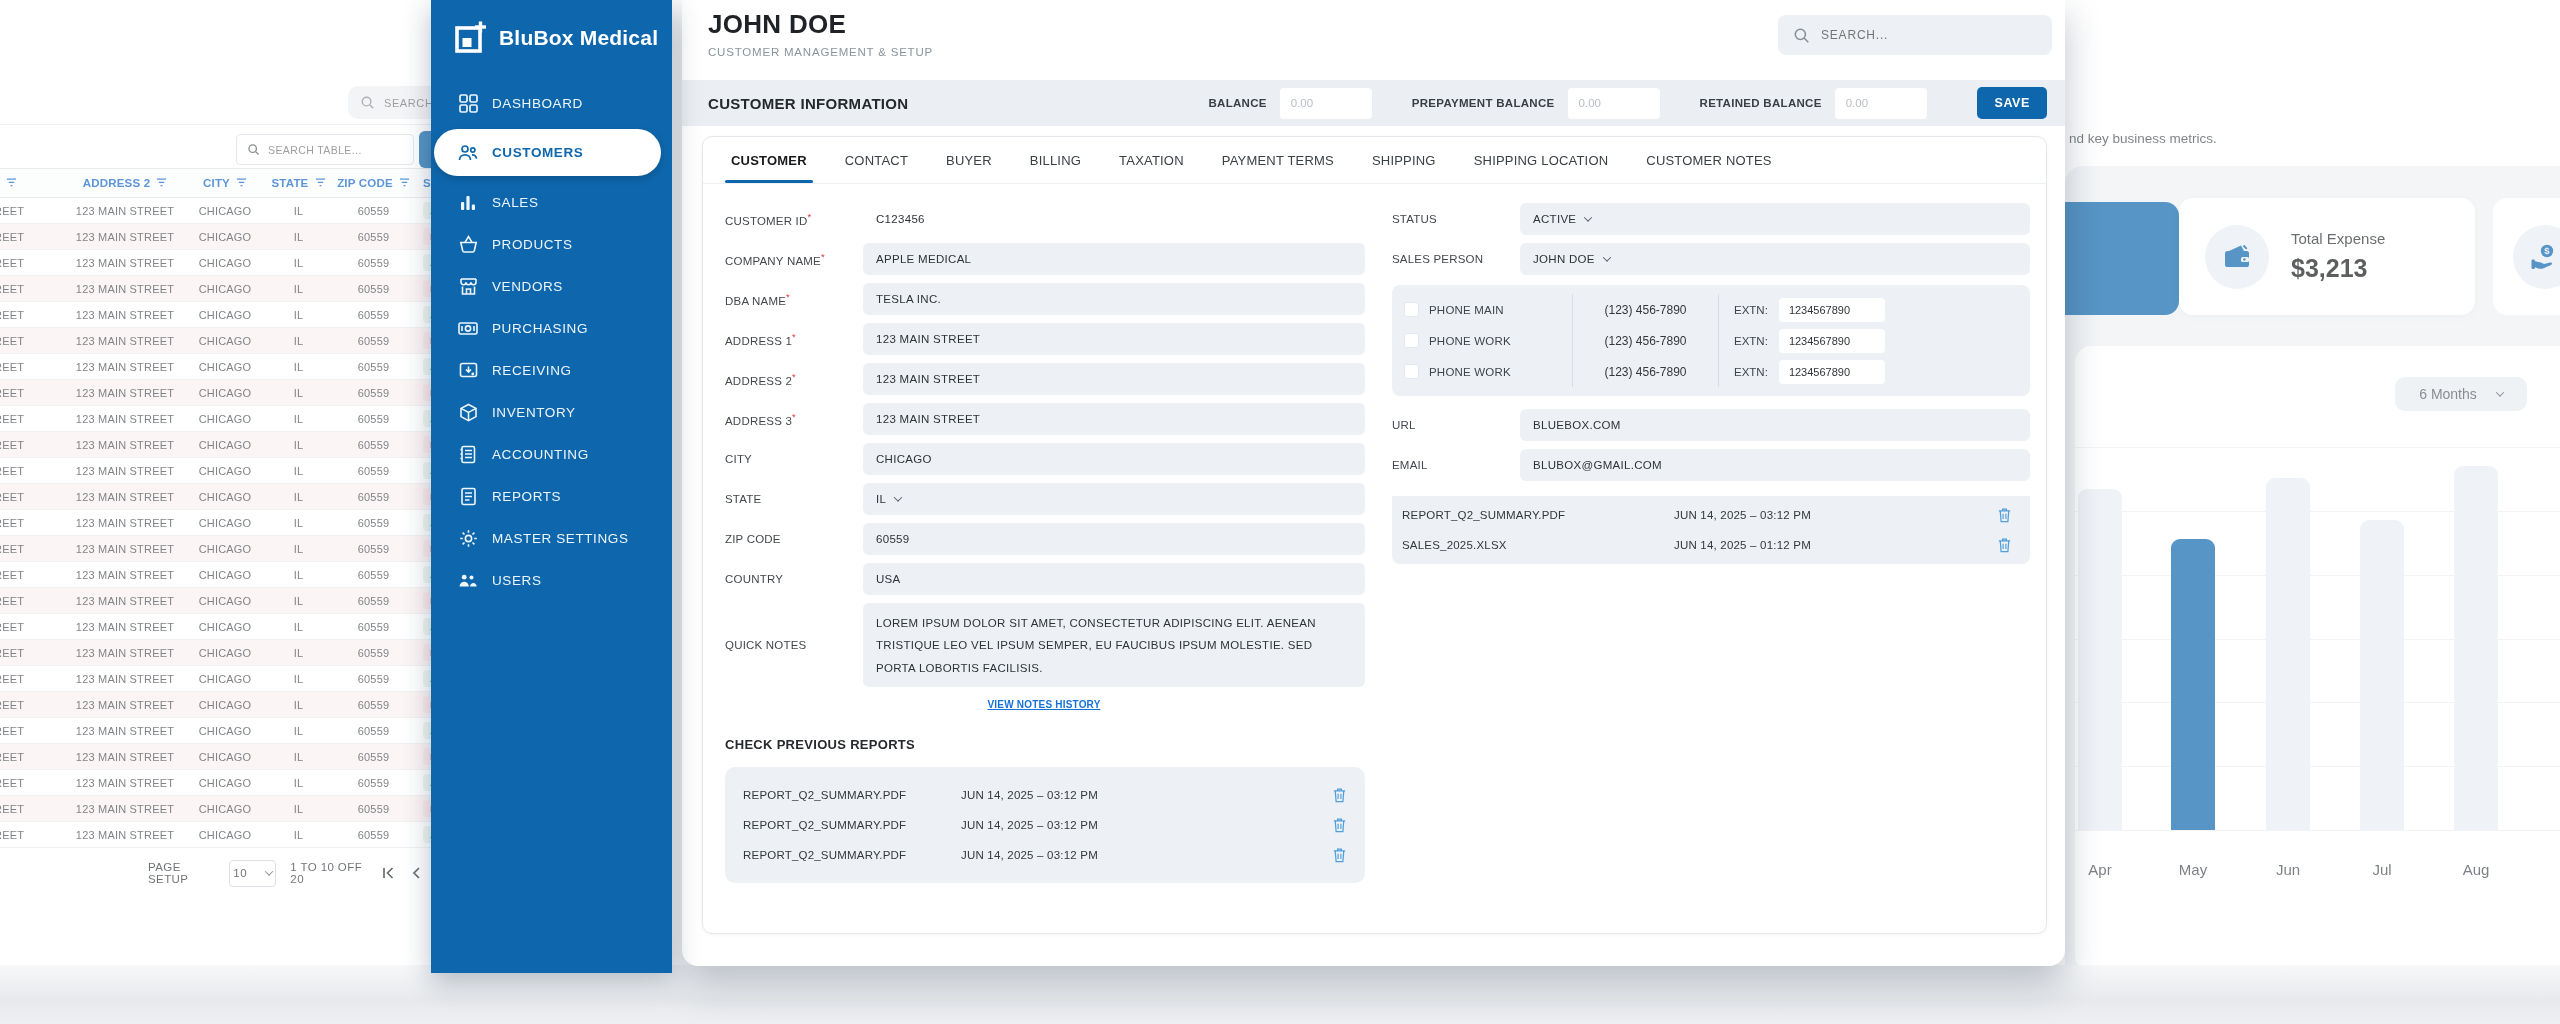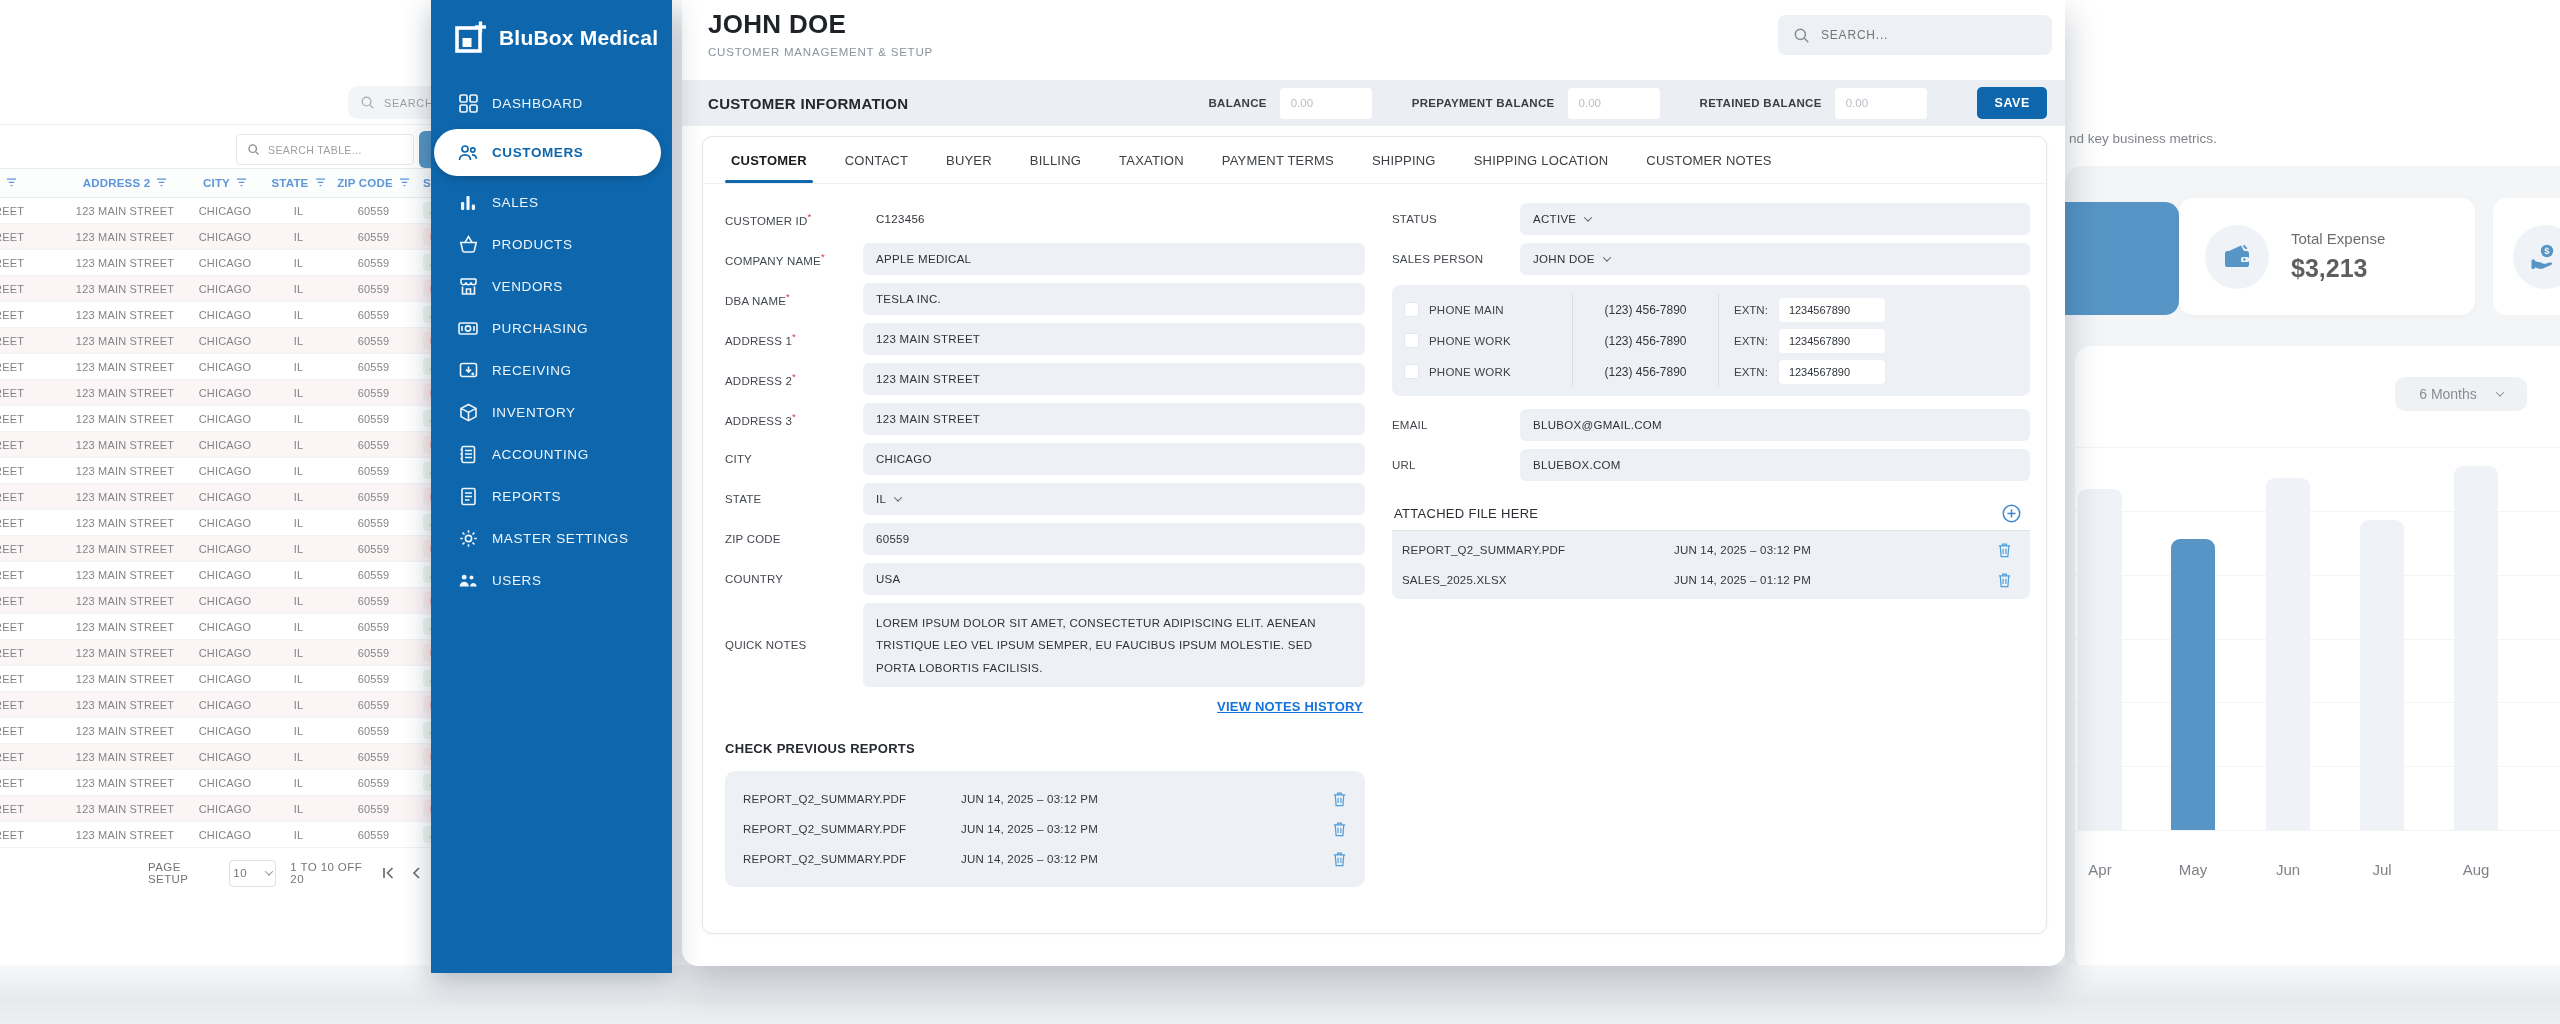--- a/index.html
+++ b/index.html
@@ -97,21 +97,21 @@
   .f-label { width:138px; flex:none; font-size:11.5px; color:#43484e; letter-spacing:.2px; }
   #form-right .f-label { width:128px; }
   .req { color:#e03131; }
   .f-field { flex:1; height:32px; background:var(--fieldbg); border-radius:6px; display:flex;
     align-items:center; padding:0 13px; font-size:11.5px; color:#2e3338; letter-spacing:.3px; }
   .f-plain { background:transparent; }
   .f-notes { height:84px; align-items:flex-start; padding:9px 13px; line-height:1.95; }
   .f-notes .val { white-space:normal; }
   .chev { width:6px; height:6px; border-right:1.5px solid #5a6066; border-bottom:1.5px solid #5a6066;
     transform:rotate(45deg) translate(-1px,-1px); display:inline-block; margin-left:9px; flex:none; }
-  #notes-link { display:block; text-align:right; margin:12px 2px 0 0; font-size:13px; font-weight:700;
+  #notes-link { display:block; text-align:center; margin:12px 2px 0 0; font-size:10px; font-weight:700;
     color:var(--link); text-decoration:underline; letter-spacing:.2px; cursor:pointer; }
   #reports-h { margin-top:27px; font-size:13px; font-weight:700; color:#26292d; letter-spacing:.3px; }
   #reports-panel { margin-top:15px; background:var(--panelbg); border-radius:10px; padding:13px 0; }
   .rep-row { display:flex; align-items:center; height:30px; font-size:11.5px; color:#33383d; letter-spacing:.2px; }
   .rep-name { margin-left:18px; width:218px; }
   .rep-date { width:250px; }
   .rep-trash, .att-trash { margin-left:auto; margin-right:18px; display:flex; cursor:pointer; }
 
   #phone-panel { background:var(--panelbg); border-radius:8px; margin:10px 0 13px; padding:9px 0;
     display:grid; grid-template-columns:180px 146px 1fr; }
@@ -845,38 +845,28 @@
               <span class="ph-check"></span>
               <span class="ph-label">PHONE WORK</span>
             </div>
             <div class="ph-c2">(123) 456-7890</div>
             <div class="ph-c3">
               <span>EXTN:</span>
               <input class="extn-input" type="text" value="1234567890" style="">
             </div>
           </div>
         <div class="f-row">
+          <span class="f-label">URL</span>
+          <span class="f-field">BLUEBOX.COM</span>
+        </div>
+        <div class="f-row">
           <span class="f-label">EMAIL</span>
           <span class="f-field">BLUBOX@GMAIL.COM</span>
         </div>
-        <div class="f-row">
-          <span class="f-label">URL</span>
-          <span class="f-field">BLUEBOX.COM</span>
-        </div>
         <div id="attached">
-          <div id="att-head">
-            <span>ATTACHED FILE HERE</span>
-            <span id="att-plus">
-              <svg width="21" height="21" viewBox="0 0 22 22">
-                  <circle cx="11" cy="11" r="8.6" fill="none" stroke="#3b87d2" stroke-width="1.6"></circle>
-                  <line x1="11" y1="6.8" x2="11" y2="15.2" stroke="#3b87d2" stroke-width="1.6"></line>
-                  <line x1="6.8" y1="11" x2="15.2" y2="11" stroke="#3b87d2" stroke-width="1.6"></line>
-                </svg>
-            </span>
-          </div>
           <div id="att-rows">
               <div class="att-row">
                 <span class="att-name">REPORT_Q2_SUMMARY.PDF</span>
                 <span class="att-date">JUN 14, 2025 – 03:12 PM</span>
                 <span class="att-trash">
                   <svg width="15" height="16" viewBox="0 0 15 17">
                     <path d="M1.5 4h12M5.5 4V2.3h4V4M3 4.5l.9 11h7.2l.9-11" fill="none" stroke="#4d9edb" stroke-width="1.3"></path>
                     <path d="M6 7.2v5.6M9 7.2v5.6" stroke="#4d9edb" stroke-width="1.2"></path>
                   </svg>
                 </span>

